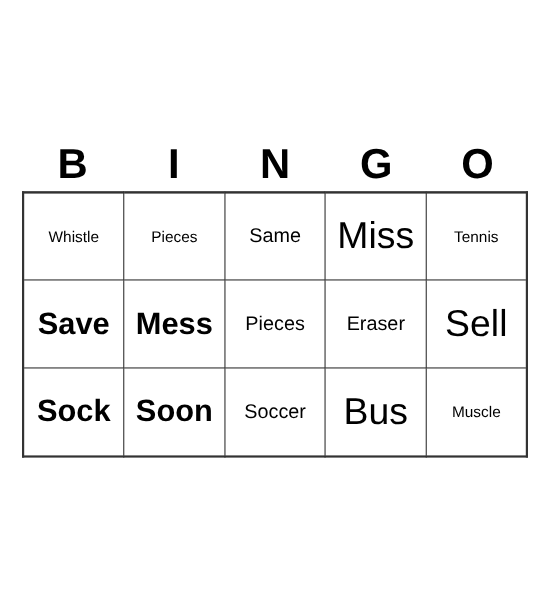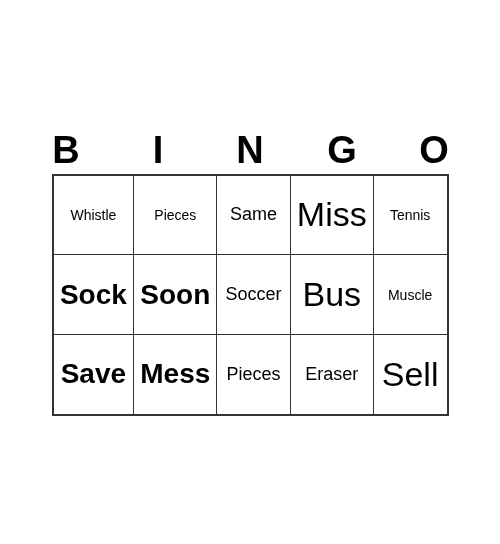--- a/index.html
+++ b/index.html
@@ -12,21 +12,21 @@
       background: #ffffff;
       display: flex;
       justify-content: center;
       align-items: center;
       width: 500px;
       height: 544px;
       font-family: Arial, sans-serif;
     }
 
     .bingo-grid {
-      width: 397px;
+      width: 460px;
       border-collapse: collapse;
       border: 2px solid #333;
     }
 
     .bingo-grid td {
       border: 1px solid #333;
       width: 92px;
       height: 80px;
       text-align: center;
       vertical-align: middle;
@@ -89,28 +89,28 @@
     </thead>
     <tbody id="bingo-body">
     <tr>
           <td class="text-small">Whistle</td>
           <td class="text-small">Pieces</td>
           <td class="text-medium">Same</td>
           <td class="text-xlarge">Miss</td>
           <td class="text-small">Tennis</td>
         </tr>
         <tr>
+          <td class="text-large">Save</td>
+          <td class="text-large">Mess</td>
+          <td class="text-medium">Pieces</td>
+          <td class="text-medium">Eraser</td>
+          <td class="text-xlarge">Sell</td>
+        </tr>
+        <tr>
           <td class="text-large">Sock</td>
           <td class="text-large">Soon</td>
           <td class="text-medium">Soccer</td>
           <td class="text-xlarge">Bus</td>
           <td class="text-small">Muscle</td>
         </tr>
-        <tr>
-          <td class="text-large">Save</td>
-          <td class="text-large">Mess</td>
-          <td class="text-medium">Pieces</td>
-          <td class="text-medium">Eraser</td>
-          <td class="text-xlarge">Sell</td>
-        </tr>
       </tbody>
   </table>
 </div>
 
 </body></html>

